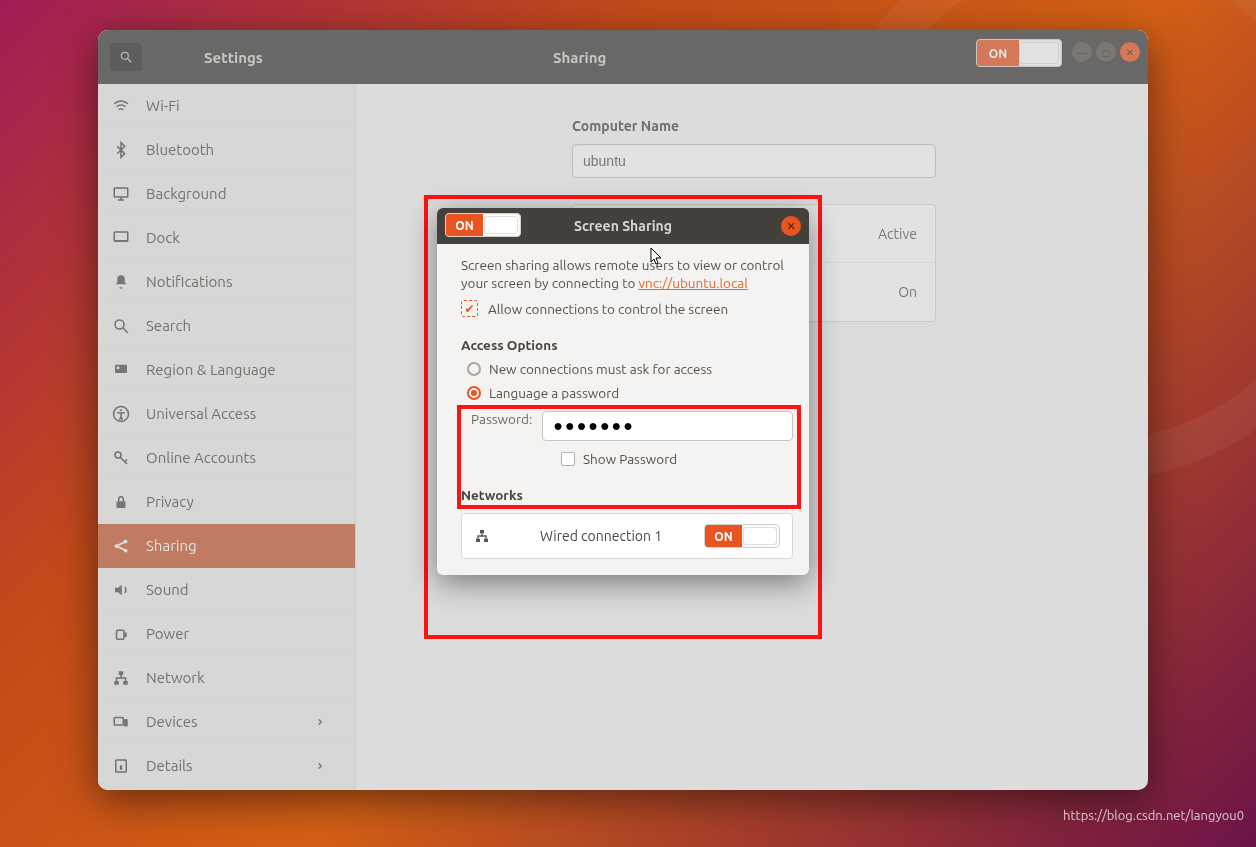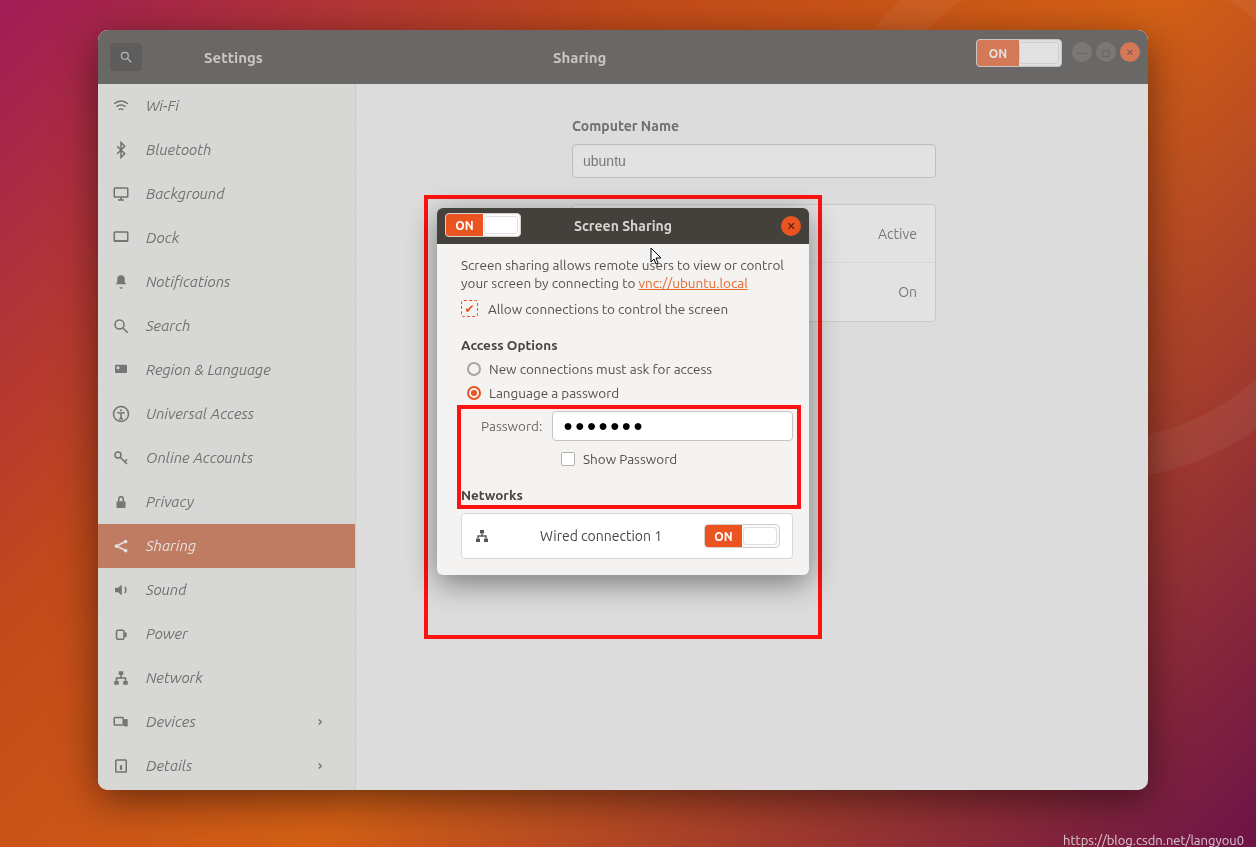--- a/index.html
+++ b/index.html
@@ -25,21 +25,21 @@
 .titlebar .app-title { margin-left:62px; font-weight:600; color:#d7d4d0; font-size:15px; }
 .titlebar .panel-title { position:absolute; left:50%; transform:translateX(-70px); font-weight:600; color:#d7d4d0; font-size:15px; }
 .header-toggle { position:absolute; right:86px; top:9px; }
 .win-controls { position:absolute; right:8px; top:12px; display:flex; gap:4px; }
 .win-btn { width:20px; height:20px; border-radius:50%; background:#57534f; display:flex; align-items:center; justify-content:center; font-size:10px; color:#2a2826;}
 .win-btn.close { background:#e95420; color:#521f0c;}
 
 .body-area { display:flex; height:calc(100% - 46px); }
 
 
-.sidebar { width:258px; background:#eeedeb; border-right:1px solid #dcdcdc; overflow-y:auto;font-style:italic;}
+.sidebar { width:258px; background:#eeedeb; border-right:1px solid #dcdcdc; overflow-y:auto;}
 .side-item { height:44px; display:flex; align-items:center; padding:0 14px; color:#4a4946; font-size:15px; cursor:pointer; border-bottom:1px solid rgba(0,0,0,0.02);}
 .side-item svg, .side-item .ico { width:18px; height:18px; margin-right:16px; fill:#55524f; flex-shrink:0;}
 .side-item.selected { background:#c85a32; color:#fff; }
 .side-item.selected svg, .side-item.selected .ico { fill:#fff; }
 .side-item .chev { margin-left:auto; width:10px; height:10px; fill:#55524f;}
 
 
 .content { flex:1; padding:34px 0 0 0; position:relative; }
 .section-label { color:#49443f; font-weight:600; font-size:14px; margin-left:216px; margin-bottom:10px;}
 .cname-input { margin-left:216px; width:364px; height:34px; border:1px solid #c8c4c0; border-radius:4px; background:#fff; padding:0 10px; font-size:14px; color:#555; box-shadow:inset 0 1px 2px rgba(0,0,0,.06);}
@@ -65,21 +65,21 @@
 .desc { line-height:1.35; }
 .desc a { color:#e3682d; text-decoration:underline;}
 .chkline { display:flex; align-items:center; gap:10px; margin-top:8px;}
 .chkbox { width:17px; height:17px; border:1.5px dashed #e95420; border-radius:3px; display:flex;align-items:center;justify-content:center;}
 .chkbox.on::after{content:"✔"; font-size:12px; color:#e95420;}
 .subheading{ font-weight:600; margin-top:20px; color:#49443f;}
 .radio-row{ display:flex; align-items:center; gap:8px; margin-top:8px; margin-left:6px;}
 .radio{ width:14px; height:14px; border:2px solid #a8a5a1; border-radius:50%; flex-shrink:0;}
 .radio.on{ border-color:#e95420; position:relative;}
 .radio.on::after{content:""; position:absolute; inset:2px; background:#e95420; border-radius:50%;}
-.pw-row{ display:flex; align-items:center; gap:10px; margin-top:10px; margin-left:20px;}
+.pw-row{ display:flex; align-items:flex-start; gap:10px; margin-top:10px; margin-left:10px;}
 .pw-row label{ color:#6a6762;}
 .pw-input{ flex:1; height:30px; border:1px solid #c8c4c0; border-radius:4px; padding:0 10px; font-size:16px; letter-spacing:2px; }
 .showpw{ display:flex; align-items:center; gap:8px; margin-top:10px; margin-left:100px;}
 .showpw .cb{ width:14px;height:14px;border:1px solid #b6b2ad;border-radius:2px;background:#fff;}
 .net-list{ margin-top:10px; border:1px solid #dad6d2; border-radius:4px; background:#fff;}
 .net-row{ height:44px; display:flex; align-items:center; padding:0 12px;gap:40px; }
 .net-row .nico{width:16px; margin-right:10px;}
 .net-row .nname{font-size:14px; color:#4a4743;}
 .net-row .tg{margin-left:auto;}
 
@@ -88,21 +88,21 @@
 .toggle .on-side{ width:50%; height:100%; background:#e95420; color:#fff; display:flex;align-items:center;justify-content:center; font-size:12px; font-weight:600; border-top-left-radius:3px; border-bottom-left-radius:3px;}
 .toggle .knob{ position:absolute; right:2px; top:2px; width:40px; height:22px; background:#fff; border:1px solid #ddd; border-radius:3px;}
 .toggle.sm{ width:76px; height:24px;}
 .toggle.sm .knob{width:34px;height:18px;}
 
 
 .cursor{ position:absolute; left:552px; top:217px; z-index:70; pointer-events:none;}
 .cursor svg{width:14px;height:18px;}
 
 
-.watermark{ position:absolute; right:12px; bottom:0; color:rgba(255,255,255,.75); font-size:13px;}
+.watermark{ position:absolute; right:12px; bottom:25px; color:rgba(255,255,255,.75); font-size:13px;}
 </style>
 </head>
 <body>
 
 <div class="swirl"></div>
 
 <div class="app-window">
   <div class="titlebar">
     <div class="search-btn">
       <svg viewBox="0 0 24 24">

